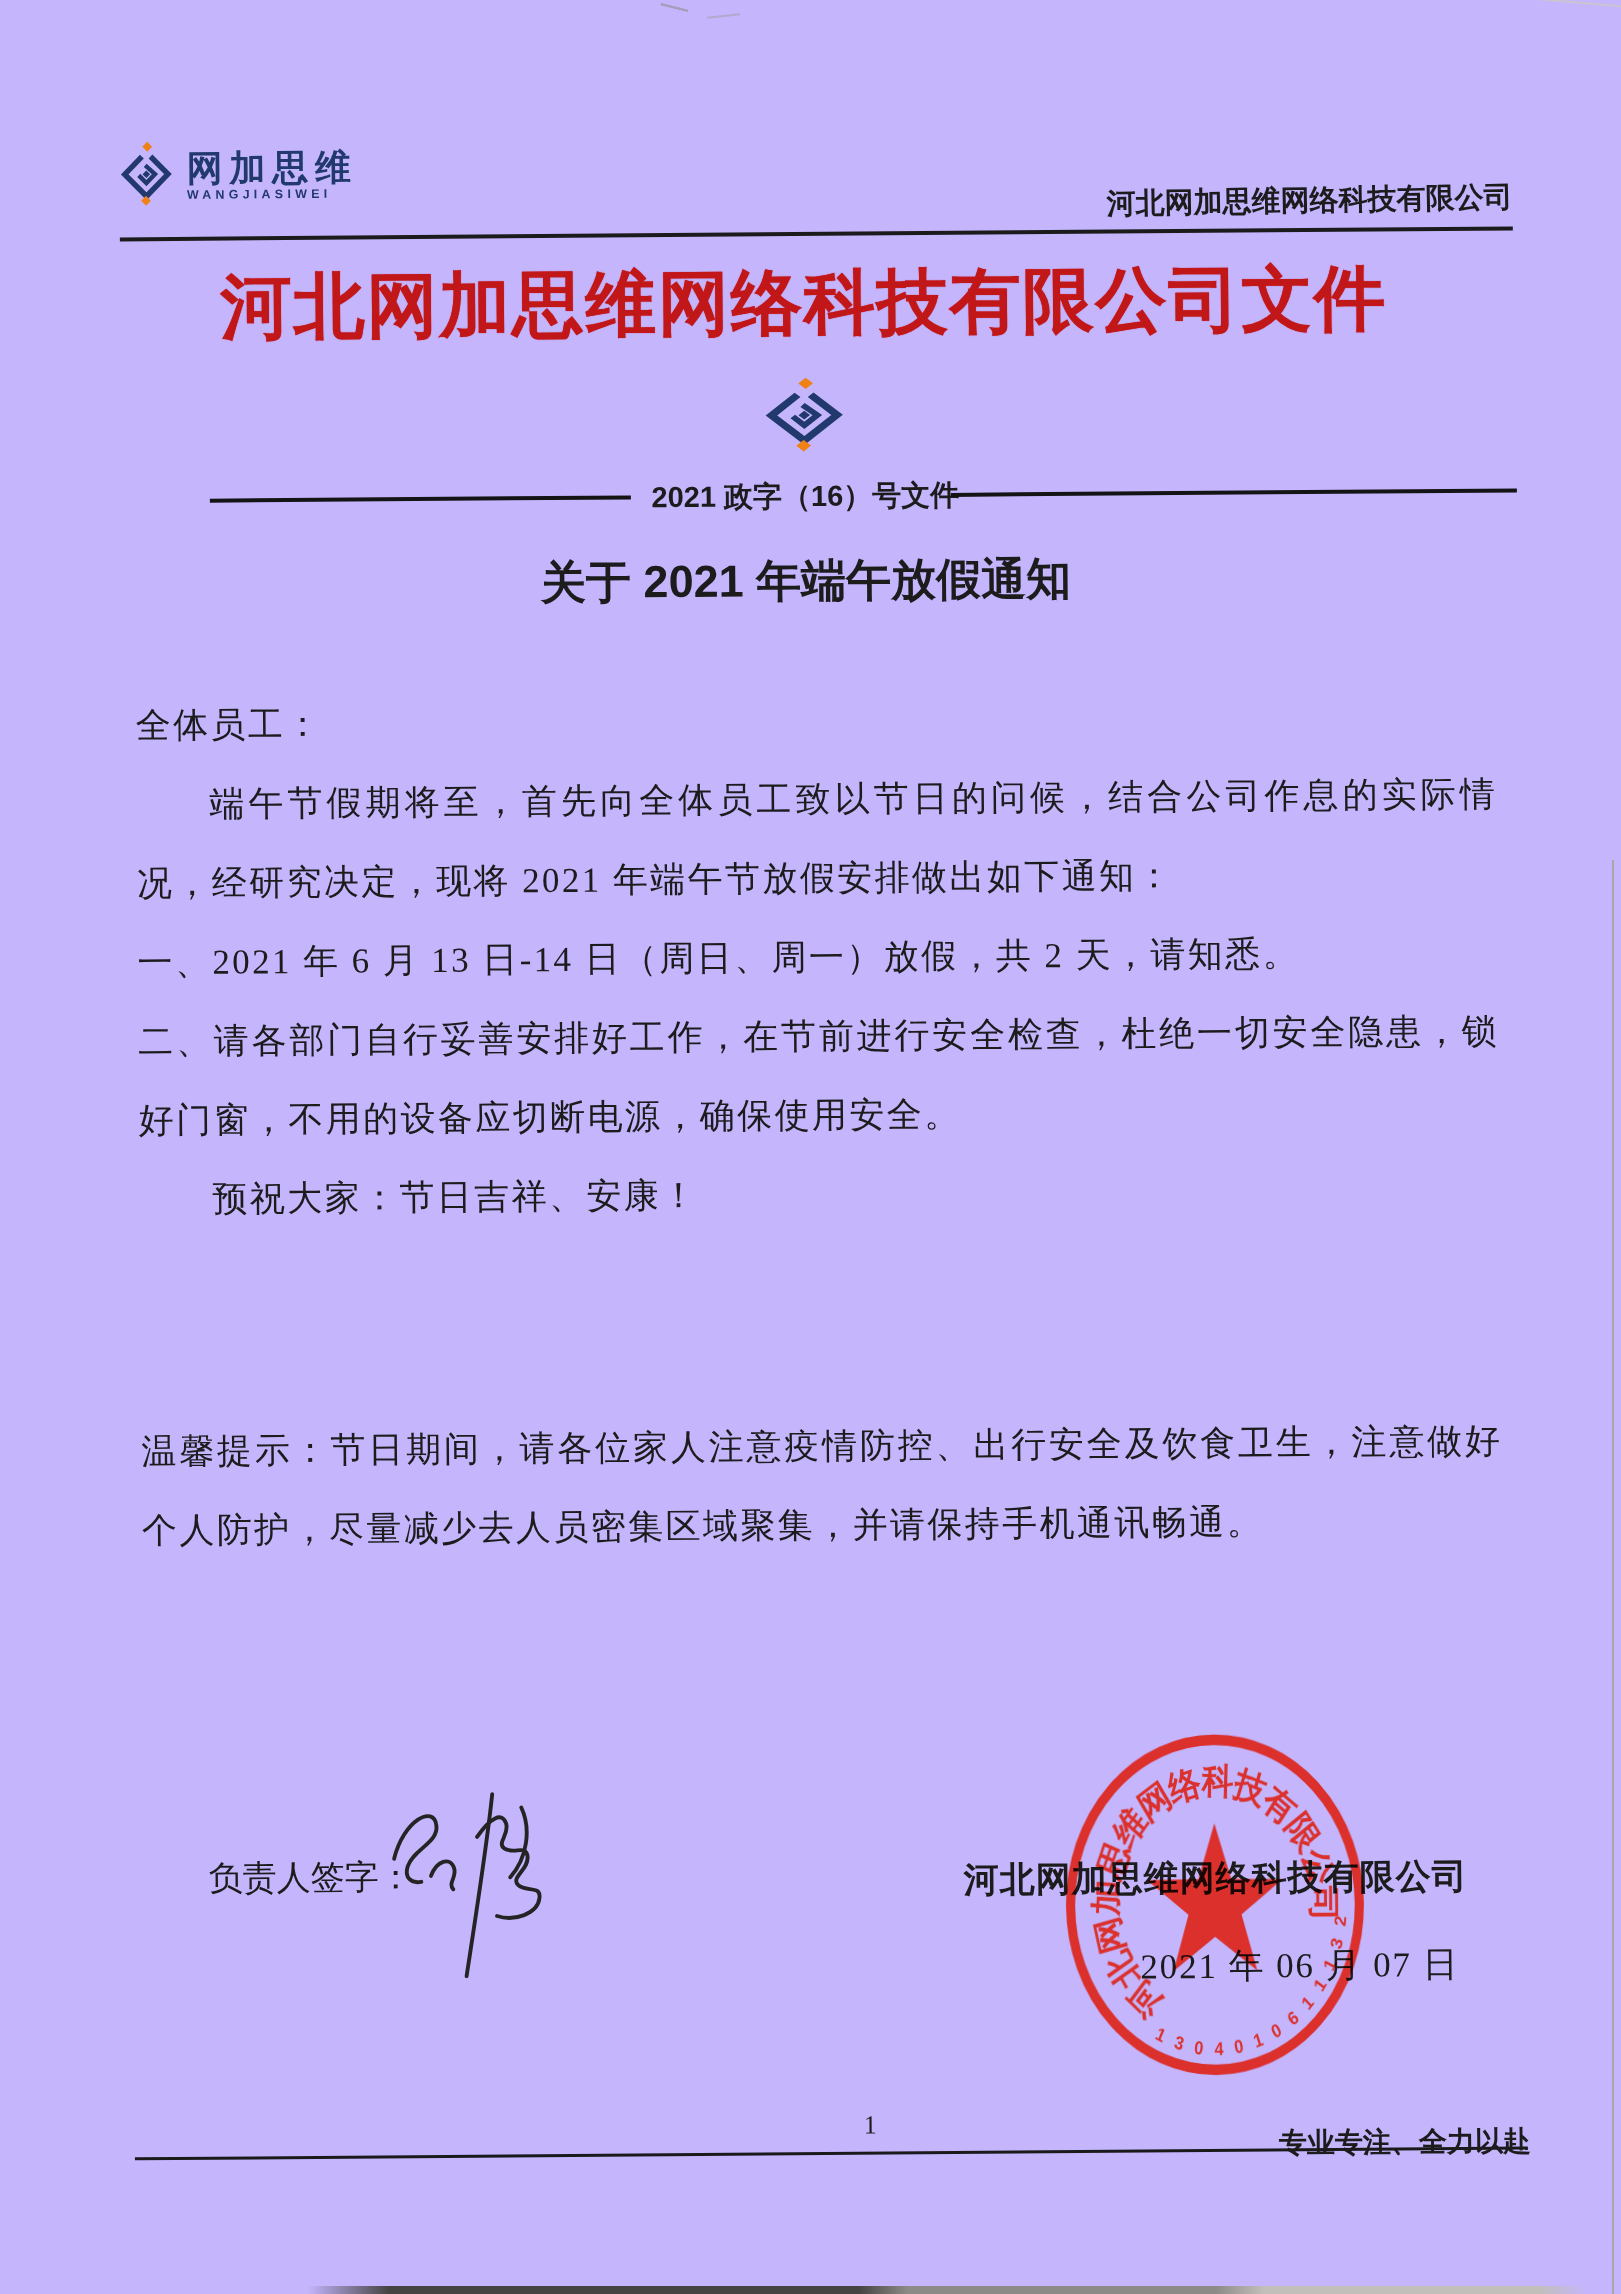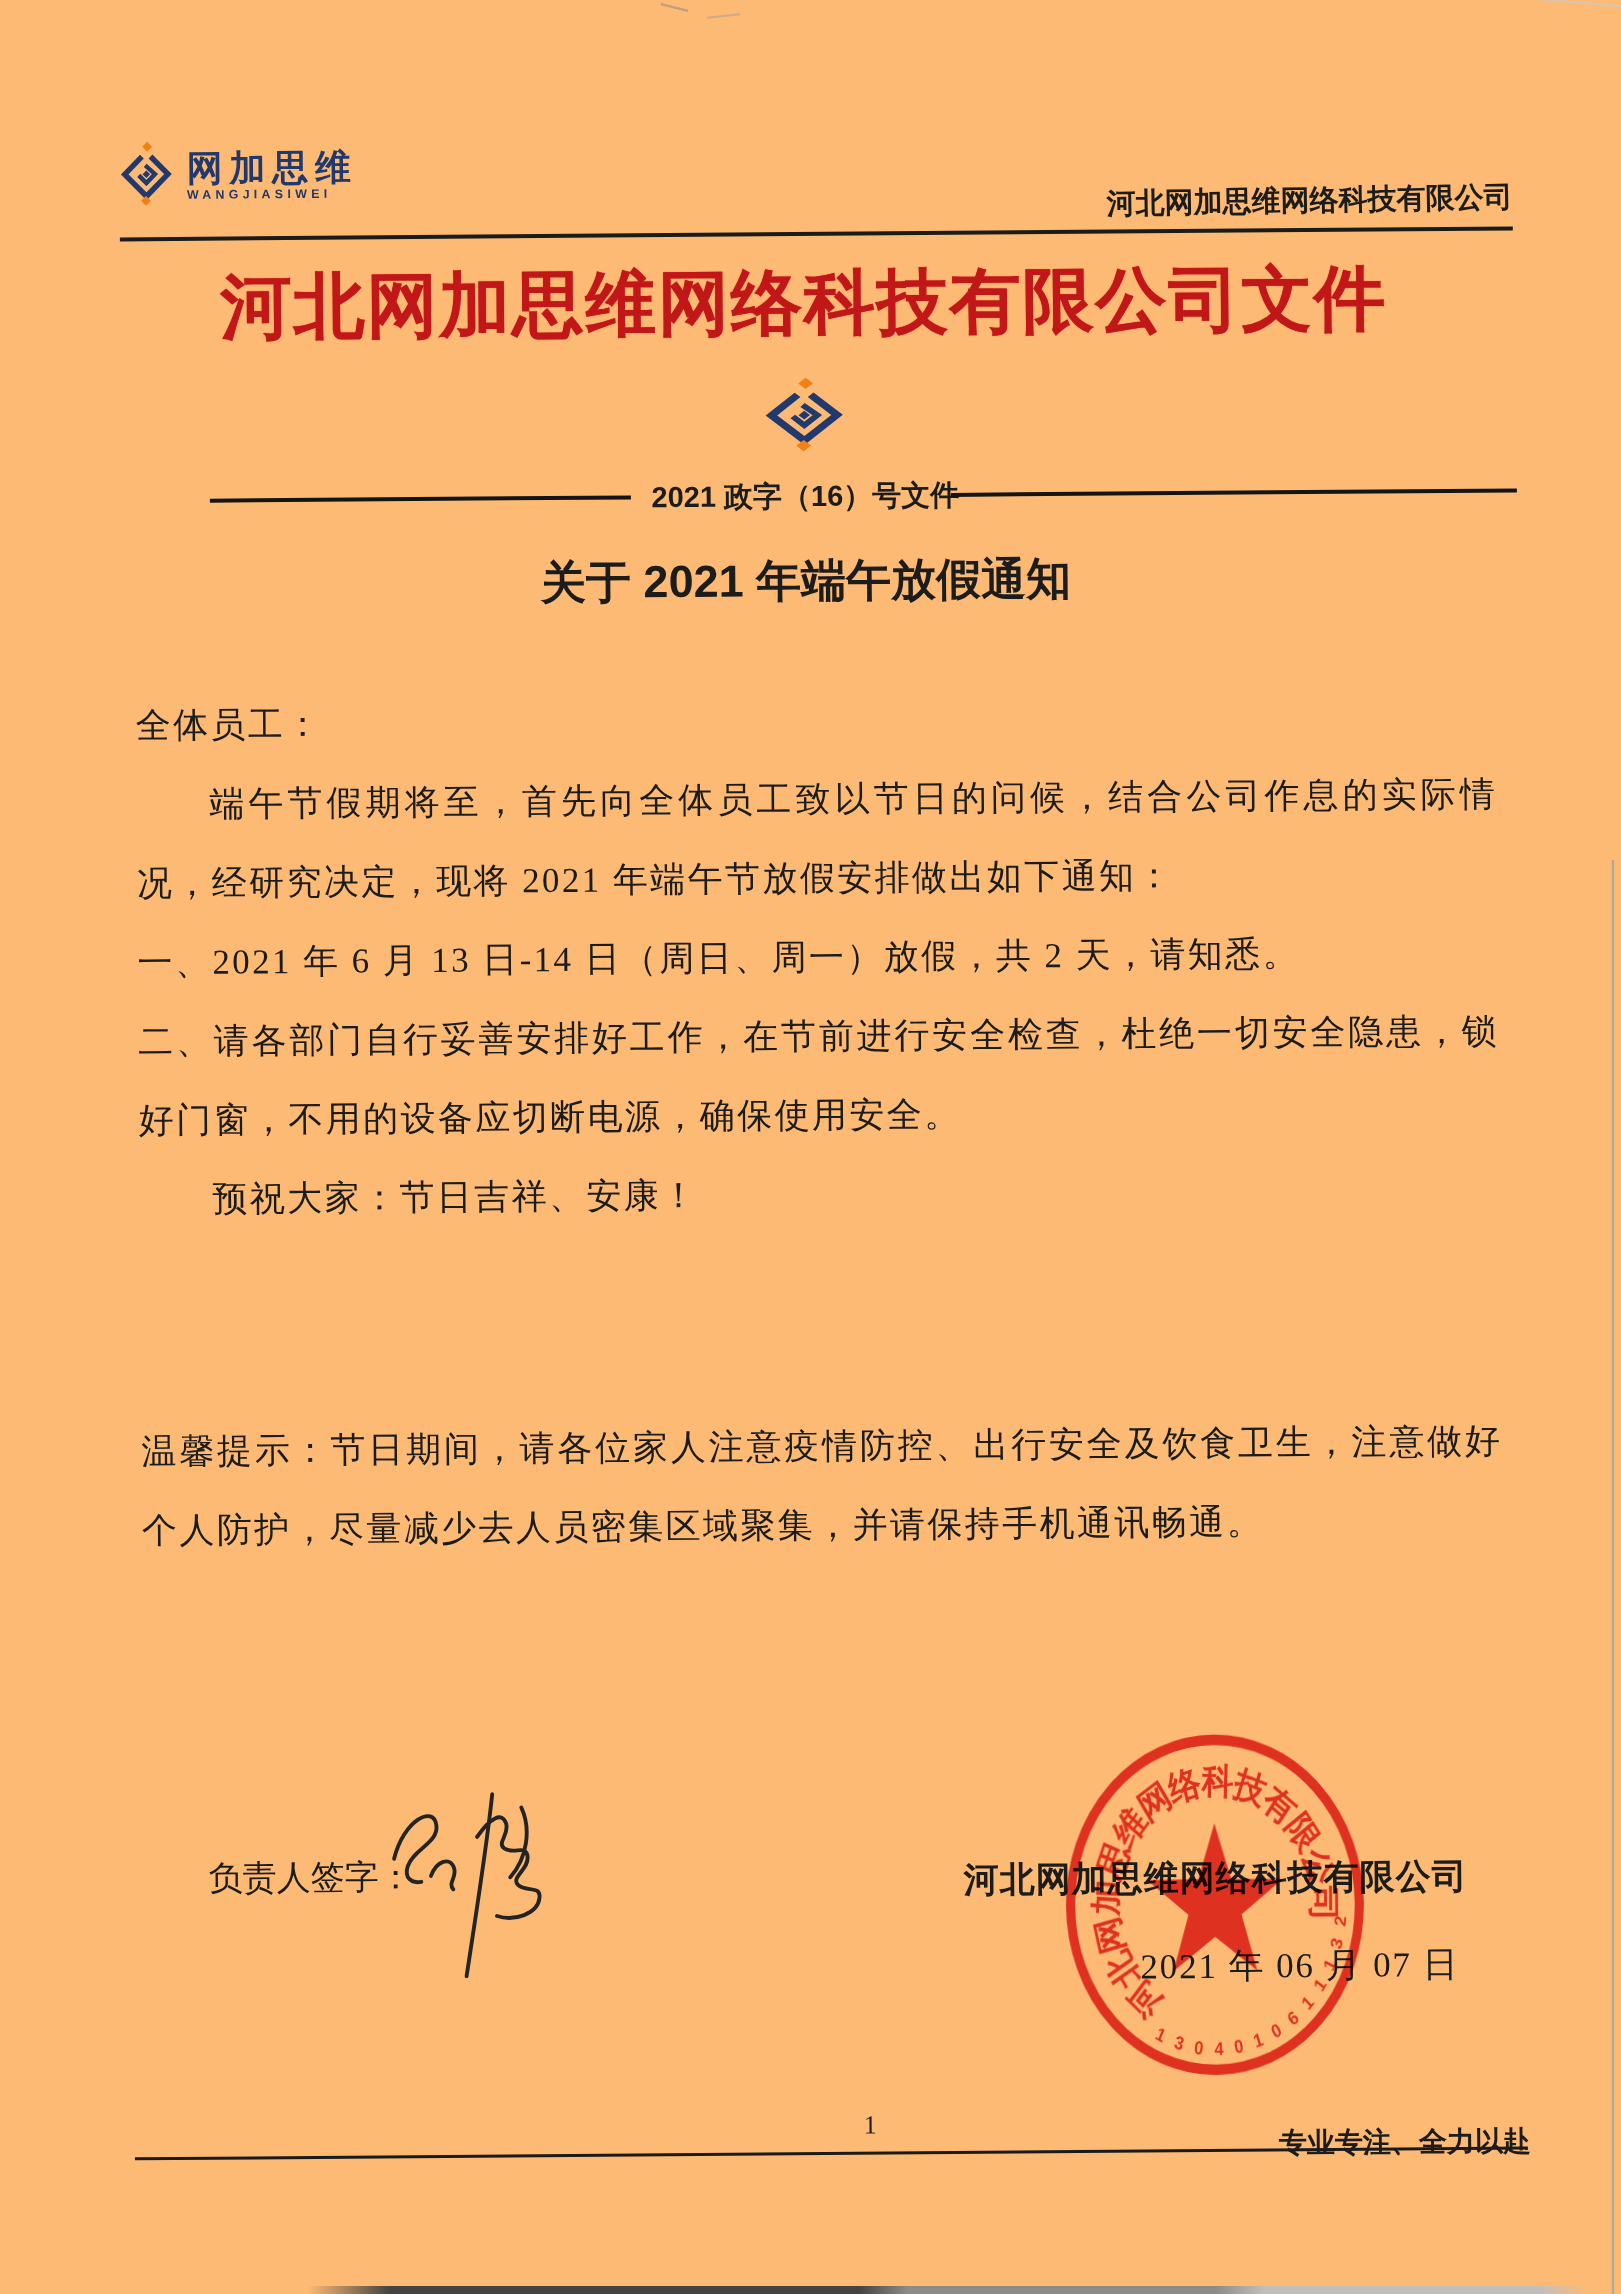--- a/index.html
+++ b/index.html
@@ -1,19 +1,19 @@
 <!DOCTYPE html>
 <html><head>
 <meta charset="utf-8">
 <style>
   html,body{margin:0;padding:0;background:#e8e6e2;}
   #page{
     position:relative;
     width:1621px;height:2294px;
-    background:#fdba74;
+    background:#c4b5fd;
     overflow:hidden;
     font-family:"Liberation Serif","DejaVu Serif",serif;
     color:#1c1c1c;
   }
   .scan{position:absolute;inset:0;transform:rotate(-0.45deg);}
   .abs{position:absolute;}
 
   
   .logo{left:127px;top:136px;display:flex;align-items:flex-start;}
   .logo-mark{width:54px;height:65px;flex:none;}

